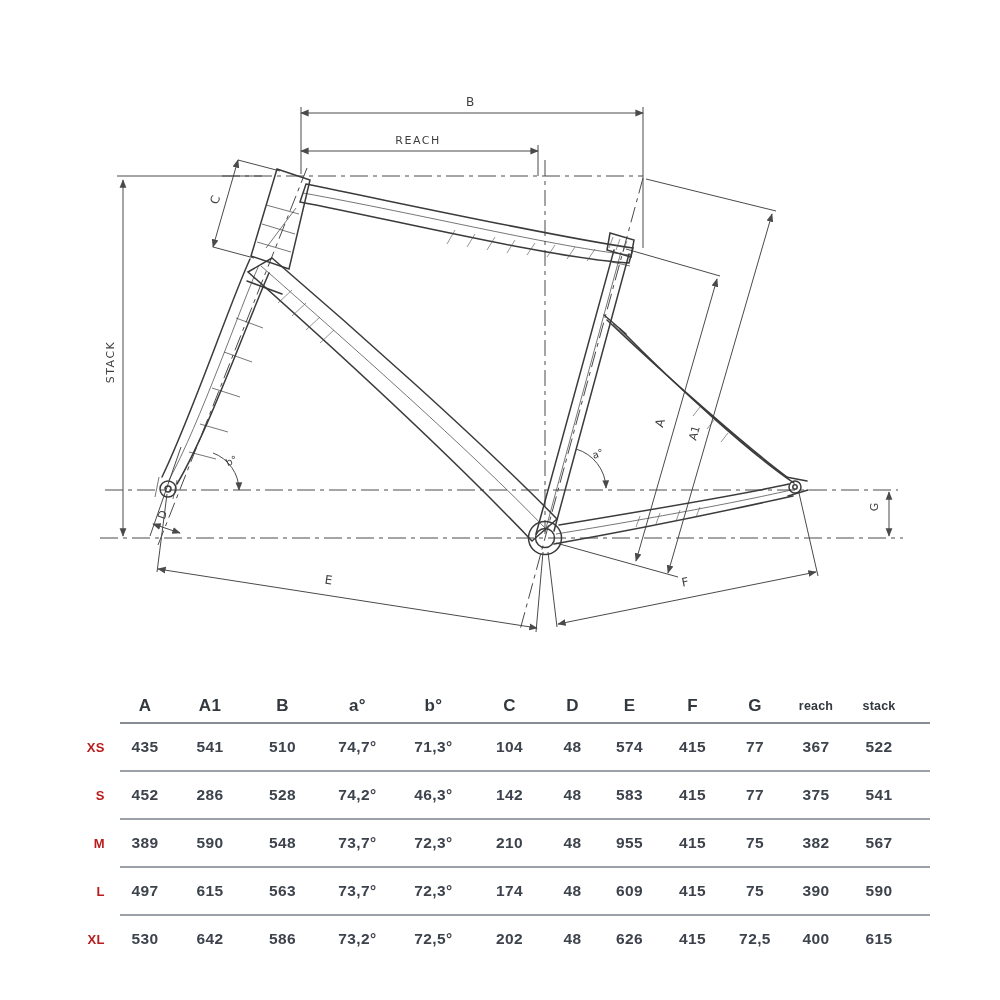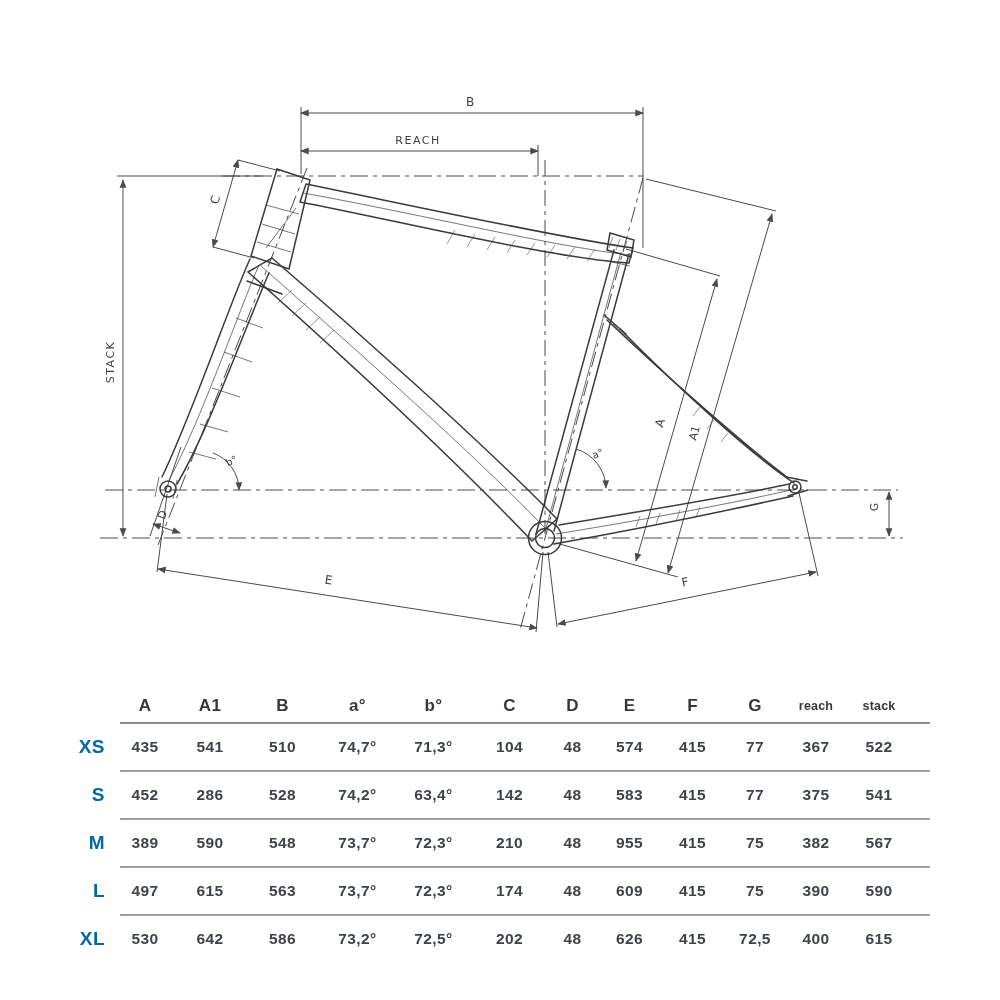--- a/index.html
+++ b/index.html
@@ -4,21 +4,21 @@
 <style>
   html,body{margin:0;padding:0;background:#ffffff;width:1000px;height:1000px;overflow:hidden;}
   body{font-family:"Liberation Sans",sans-serif;}
   #diagram{position:absolute;left:0;top:0;}
   .dim-label{font-family:"DejaVu Sans",sans-serif;fill:#3f3f3f;}
   
   #geo-table{position:absolute;left:60px;top:676px;width:880px;color:#3d434d;}
   .tr{display:grid;grid-template-columns:55px 60px 70px 75px 75px 77px 75px 51px 63px 63px 62px 60px 66px;align-items:center;height:46px;}
   .tr.th-row{height:46px;align-items:end;}
   .cell{text-align:center;font-size:15.5px;font-weight:700;letter-spacing:.4px;}
-  .size-cell{text-align:right;padding-right:10px;font-size:19px;font-weight:800;color:#0369a1;letter-spacing:.5px;}
+  .size-cell{text-align:right;padding-right:10px;font-size:13px;font-weight:800;color:#b91c1c;letter-spacing:.5px;}
   .th{text-align:center;font-size:17px;font-weight:800;color:#33383f;padding-bottom:6px;letter-spacing:.3px;}
   .th.small{font-size:12.5px;font-weight:700;padding-bottom:9px;letter-spacing:.2px;}
   .sep{height:2px;background:#9aa0a5;margin-left:60px;width:810px;}
   .sep.hdr{background:#878d92;}
 </style>
 </head>
 <body>
 
 <svg id="diagram" width="1000" height="660" viewBox="0 0 1000 660">
   <defs>
@@ -185,21 +185,21 @@
         <span class="cell">367</span>
         <span class="cell">522</span>
       </div>
       <div class="sep"></div>
       <div class="tr">
         <span class="size-cell">S</span>
         <span class="cell">452</span>
         <span class="cell">286</span>
         <span class="cell">528</span>
         <span class="cell">74,2°</span>
-        <span class="cell">63,4°</span>
+        <span class="cell">46,3°</span>
         <span class="cell">142</span>
         <span class="cell">48</span>
         <span class="cell">583</span>
         <span class="cell">415</span>
         <span class="cell">77</span>
         <span class="cell">375</span>
         <span class="cell">541</span>
       </div>
       <div class="sep"></div>
       <div class="tr">

